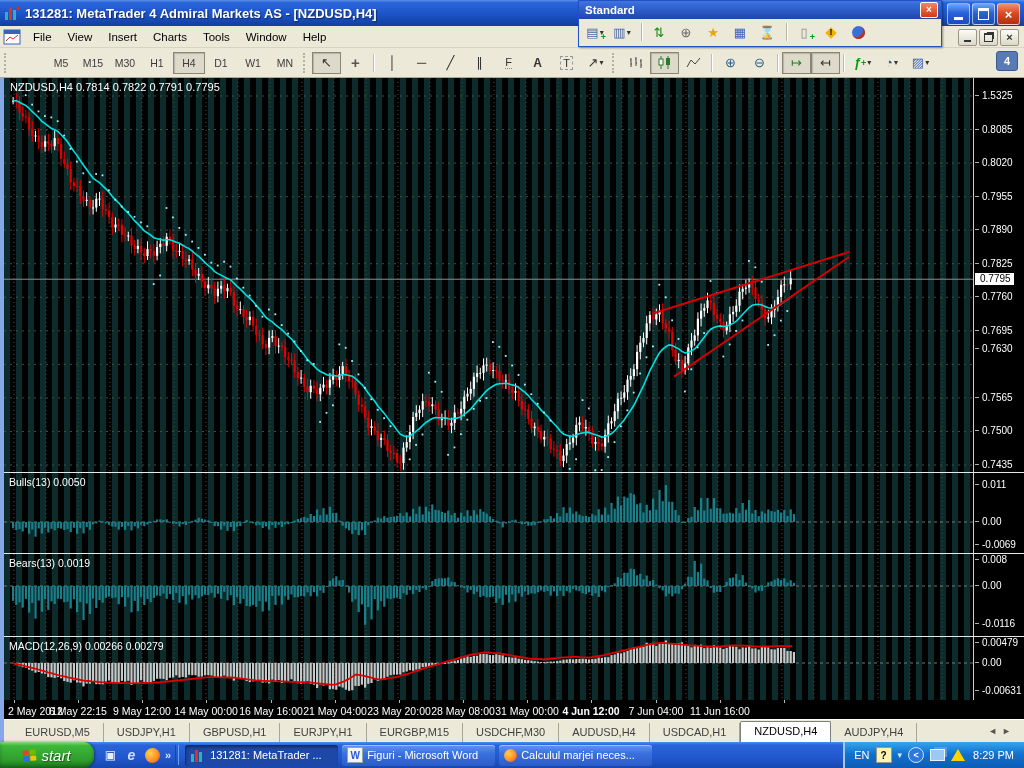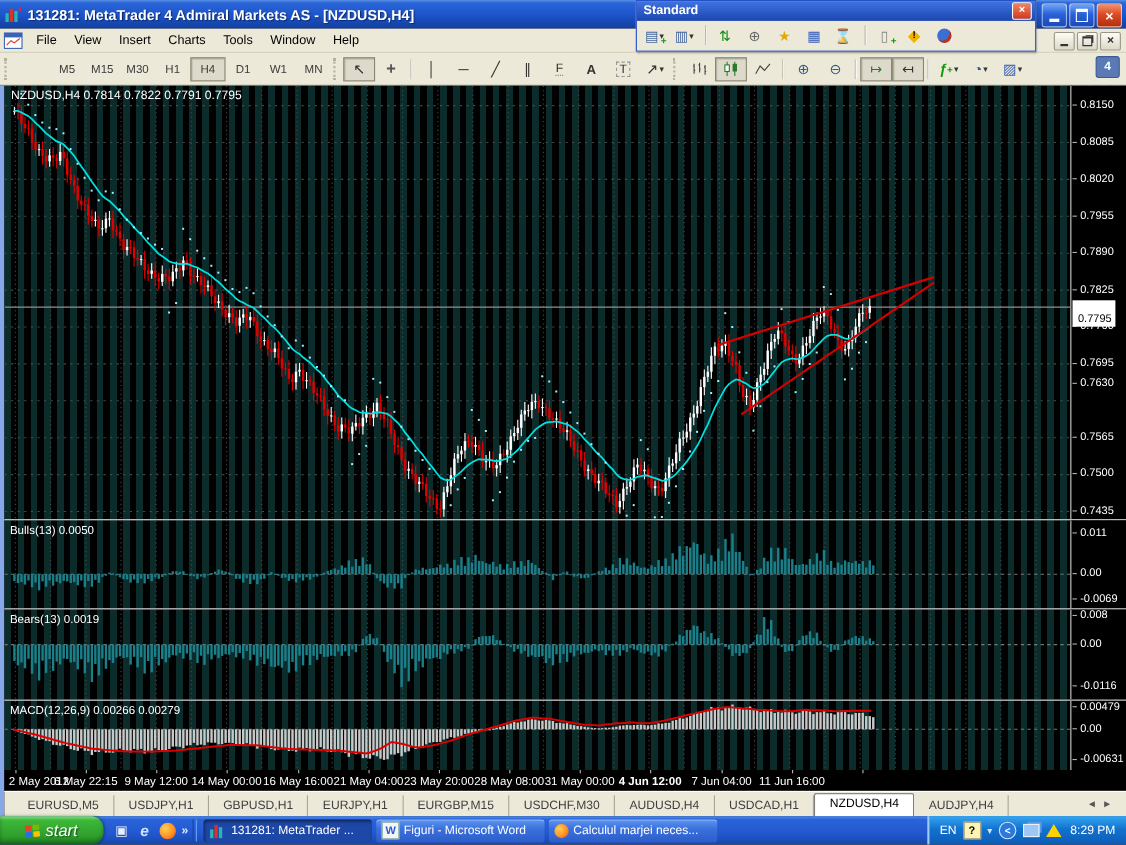--- a/index.html
+++ b/index.html
@@ -69,21 +69,21 @@
   .content{position:absolute;top:78px;left:0;width:1024px;height:664px;background:#000;
     border-left:4px solid #86a7e8;box-sizing:border-box;}
   .panel{position:relative;width:1020px;overflow:hidden;
     background:repeating-linear-gradient(90deg,#0c2c2c 0px,#0c2c2c 6px,#010101 6px,#010101 12px);}
   .panel.ind{border-top:1px solid #e8e8e8;box-sizing:content-box;}
   .panel svg{position:absolute;left:0;top:0;}
   .axiscol{position:absolute;right:0;top:0;width:51px;height:100%;background:#000;
     border-left:1px solid #cfcfcf;box-sizing:border-box;}
   .axlabel{position:absolute;left:0;padding-left:8px;font-size:10px;line-height:10px;color:#fff;white-space:nowrap;}
   .axlabel::before{content:"";position:absolute;left:1px;top:4px;width:4px;height:1px;background:#b0b0b0;}
-  .axbadge{position:absolute;left:1px;padding:13px 3px 1px 5px;font-size:10px;line-height:10px;
+  .axbadge{position:absolute;left:1px;padding:1px 3px 1px 5px;font-size:10px;line-height:10px;
     color:#000;background:#fff;white-space:nowrap;text-align:center;}
   .ohlc-label{position:absolute;left:6px;top:3px;font-size:11px;color:#fff;z-index:5;white-space:nowrap;}
   .ind-label{position:absolute;left:5px;top:3px;font-size:10.5px;color:#fff;z-index:5;white-space:nowrap;}
 
   .dateaxis{position:relative;width:1020px;height:19px;background:#000;}
   .dtick{position:absolute;top:0;width:1px;height:3px;background:#b8b8b8;}
   .dlabel{position:absolute;top:5px;font-size:10.5px;color:#fff;white-space:nowrap;transform:translateX(-50%);}
   .dlabel.first{transform:none;}
 
   
@@ -987,21 +987,21 @@
             <rect x="763.2" y="266.0" width="1.8" height="1.8" fill="#9ff3ff"></rect>
             <rect x="769.6" y="256.3" width="1.8" height="1.8" fill="#9ff3ff"></rect>
             <rect x="776.0" y="241.7" width="1.8" height="1.8" fill="#9ff3ff"></rect>
             <rect x="782.4" y="232.1" width="1.8" height="1.8" fill="#9ff3ff"></rect>
           </g>
           <line x1="648" y1="235.8" x2="845" y2="173.9" stroke="#d40000" stroke-width="2"></line>
           <line x1="670" y1="298.7" x2="845" y2="179.0" stroke="#d40000" stroke-width="2"></line>
         </svg>
       <div class="ohlc-label">NZDUSD,H4  0.7814 0.7822 0.7791 0.7795</div>
       <div class="axiscol" id="main-axis">
-          <div class="axlabel" style="top: 13px;">0.8150</div>
+          <div class="axlabel" style="top: 13px;">1.5325</div>
           <div class="axlabel" style="top: 46.5455px;">0.8085</div>
           <div class="axlabel" style="top: 80.0909px;">0.8020</div>
           <div class="axlabel" style="top: 113.636px;">0.7955</div>
           <div class="axlabel" style="top: 147.182px;">0.7890</div>
           <div class="axlabel" style="top: 180.727px;">0.7825</div>
           <div class="axlabel" style="top: 214.273px;">0.7760</div>
           <div class="axlabel" style="top: 247.818px;">0.7695</div>
           <div class="axlabel" style="top: 266px;">0.7630</div>
           <div class="axlabel" style="top: 314.909px;">0.7565</div>
           <div class="axlabel" style="top: 348.455px;">0.7500</div>

